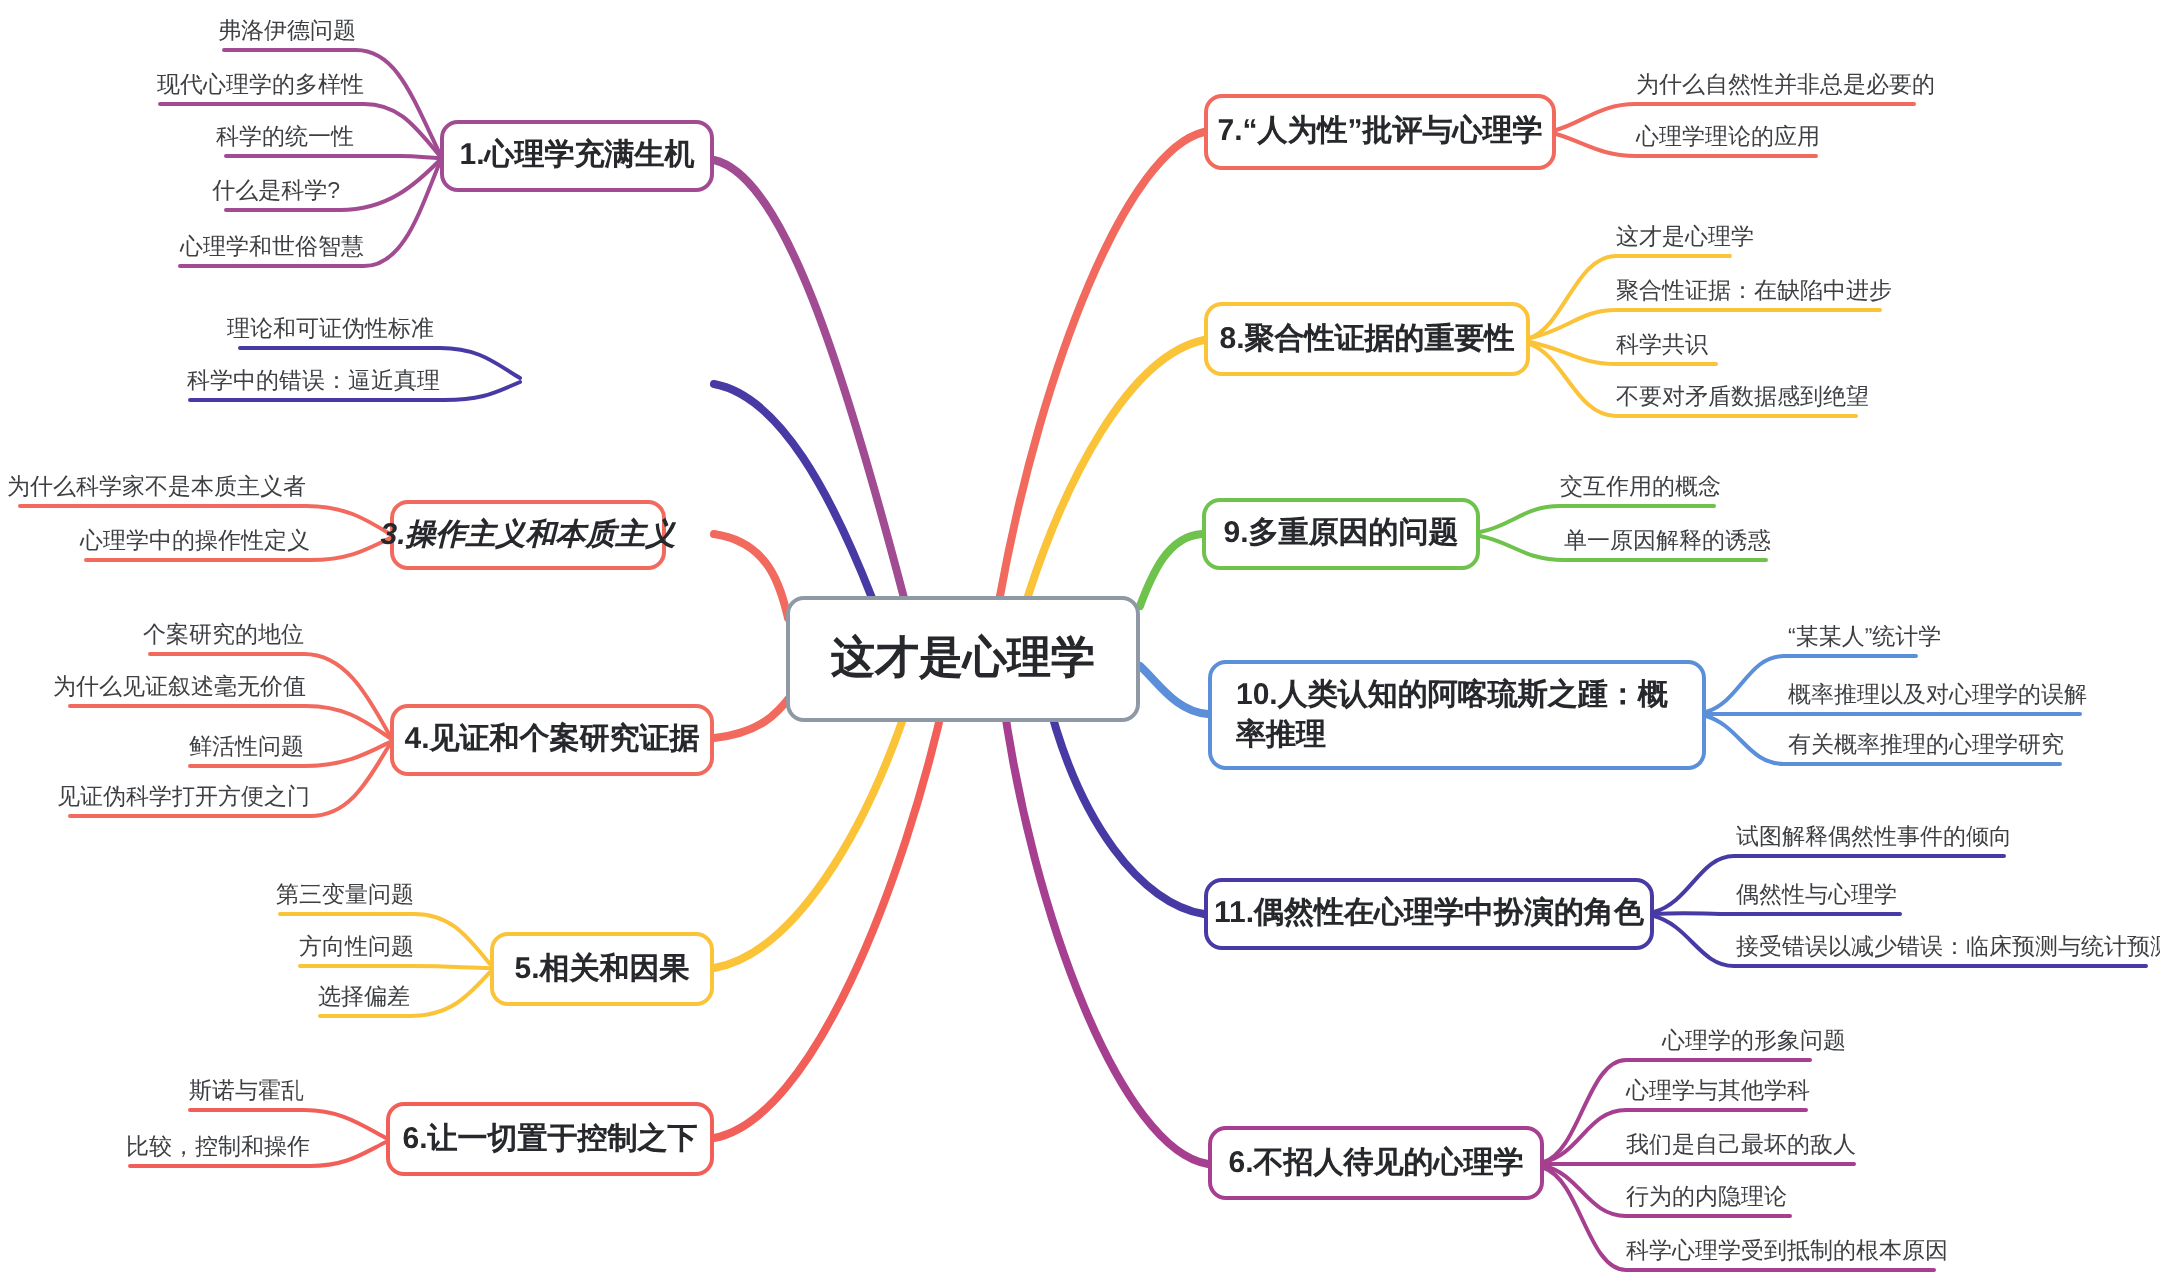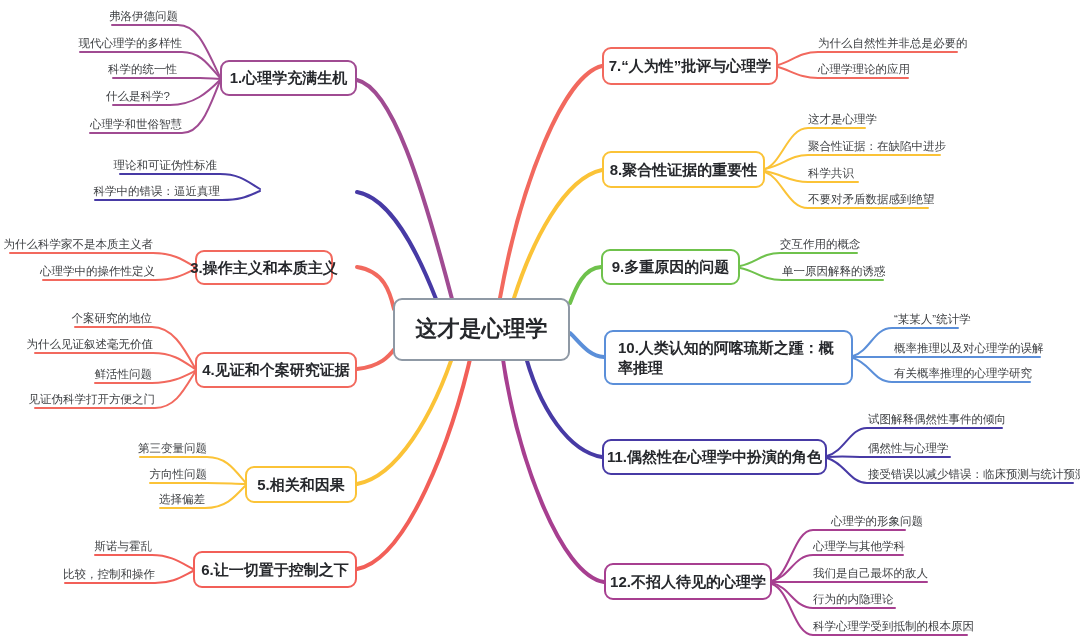--- a/index.html
+++ b/index.html
@@ -103,21 +103,21 @@
     <path class="leafline" d="M 772,584 C 790,590 794,635 813,635 L 967,635" stroke="#A73F90"></path>
   </svg>
 
   <div class="topic center" style="left:393px;top:298px;width:177px;height:63px;">
     <span>这才是心理学</span>
   </div>
 
   <div class="topic" style="left: 220px; top: 60px; width: 137px; height: 36px; border-color: rgb(160, 75, 146); text-align: center;">
       <span>1.心理学充满生机</span>
     </div>
-  <div class="topic" style="left: 195px; top: 250px; width: 138px; height: 35px; border-color: rgb(242, 105, 94);">
+  <div class="topic" style="left: 195px; top: 250px; width: 138px; height: 35px; border-color: rgb(242, 105, 94); font-style: italic;">
       <span>3.操作主义和本质主义</span>
     </div>
   <div class="topic" style="left: 195px; top: 352px; width: 162px; height: 36px; border-color: rgb(242, 105, 94); text-align: center;">
       <span>4.见证和个案研究证据</span>
     </div>
   <div class="topic" style="left: 245px; top: 466px; width: 112px; height: 37px; border-color: rgb(251, 195, 55);">
       <span>5.相关和因果</span>
     </div>
   <div class="topic" style="left: 193px; top: 551px; width: 164px; height: 37px; border-color: rgb(242, 95, 88);">
       <span>6.让一切置于控制之下</span>
@@ -131,21 +131,21 @@
   <div class="topic" style="left: 601px; top: 249px; width: 139px; height: 36px; border-color: rgb(111, 194, 76);">
       <span>9.多重原因的问题</span>
     </div>
   <div class="topic wrap" style="left: 604px; top: 330px; width: 249px; height: 55px; border-color: rgb(91, 143, 217);">
       <span>10.人类认知的阿喀琉斯之踵：概率推理</span>
     </div>
   <div class="topic" style="left: 602px; top: 439px; width: 225px; height: 36px; border-color: rgb(71, 58, 165);">
       <span>11.偶然性在心理学中扮演的角色</span>
     </div>
   <div class="topic" style="left: 604px; top: 563px; width: 168px; height: 37px; border-color: rgb(167, 63, 144);">
-      <span>12.不招人待见的心理学</span>
+      <span>6.不招人待见的心理学</span>
     </div>
 
   <div class="leaf" style="right:902px;top:9px;">弗洛伊德问题</div>
   <div class="leaf" style="right:898px;top:36px;">现代心理学的多样性</div>
   <div class="leaf" style="right:903px;top:62px;">科学的统一性</div>
   <div class="leaf" style="right:910px;top:89px;">什么是科学?</div>
   <div class="leaf" style="right:898px;top:117px;">心理学和世俗智慧</div>
 
   <div class="leaf" style="right:863px;top:158px;">理论和可证伪性标准</div>
   <div class="leaf" style="right:860px;top:184px;">科学中的错误：逼近真理</div>

